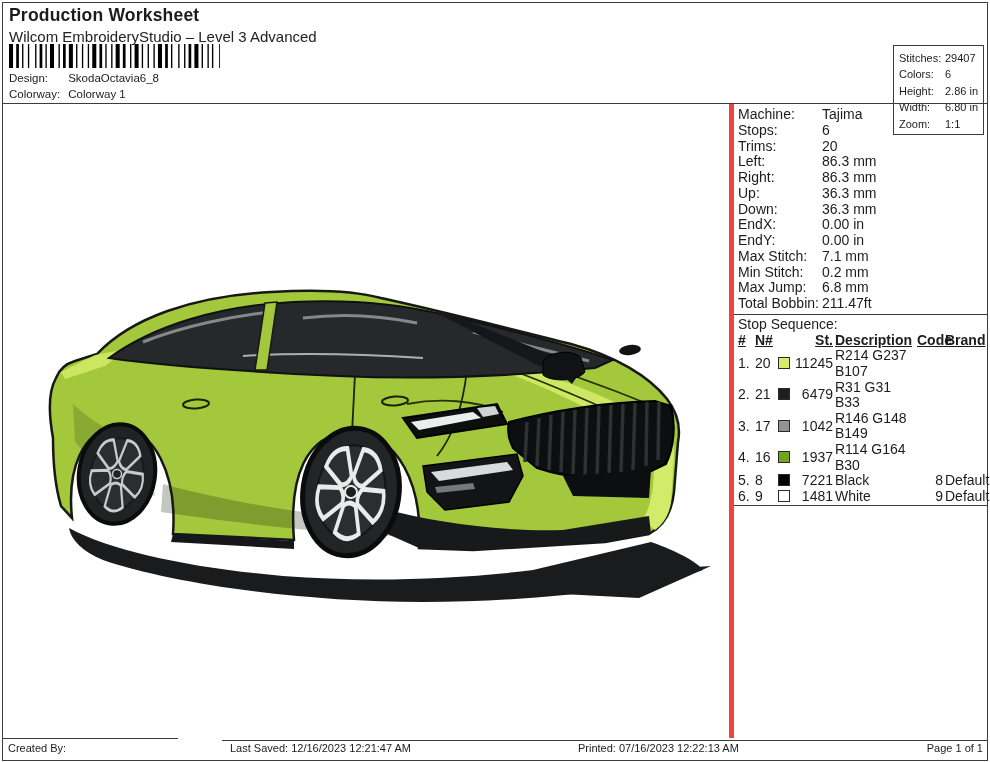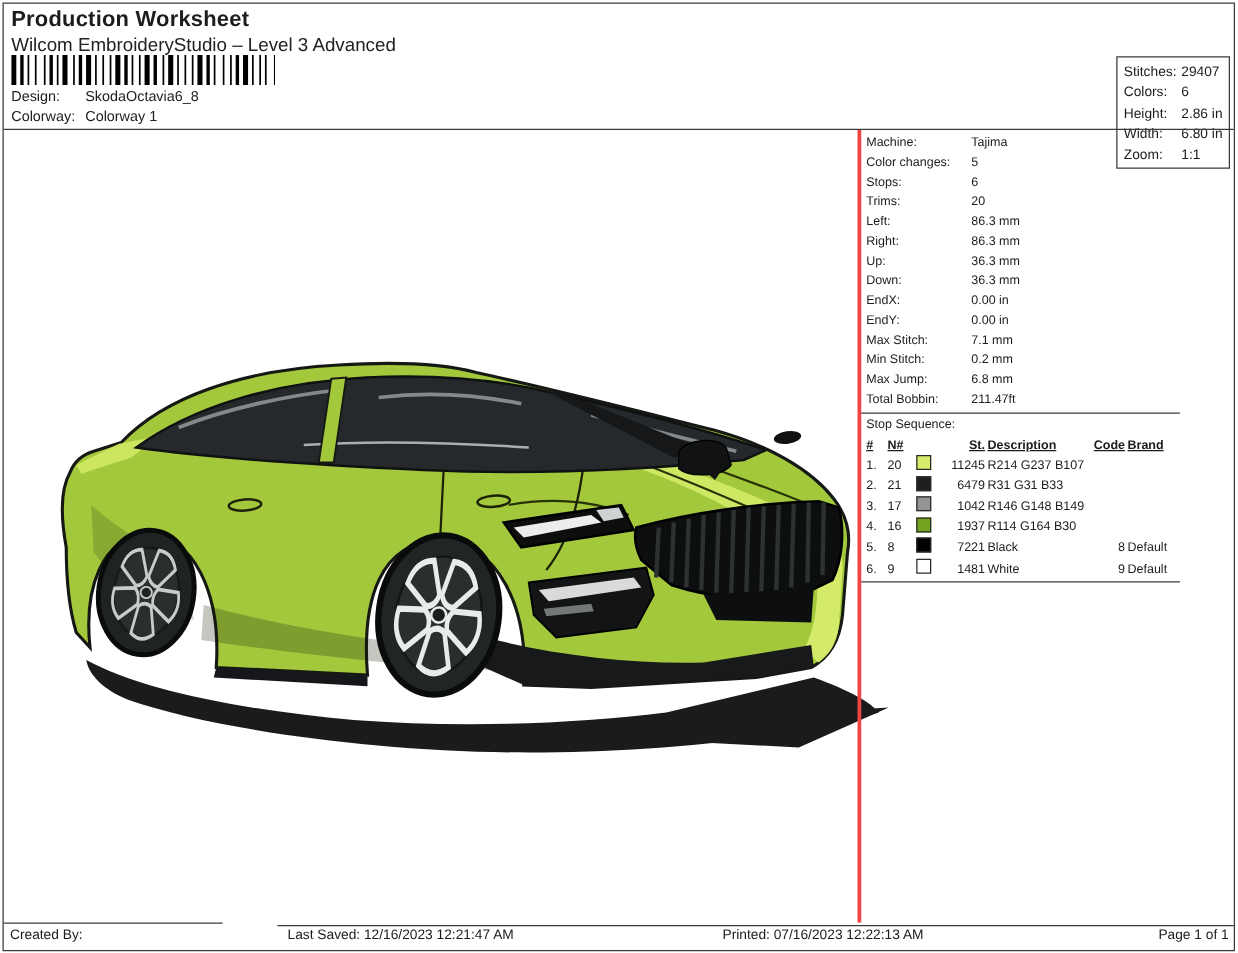--- a/index.html
+++ b/index.html
@@ -19,22 +19,22 @@
   .summary-box{
     position:absolute;left:893px;top:6px;width:91px;height:90px;
     border:1px solid #3c3c3c;padding:4px 0 0 5px;box-sizing:border-box;font-size:11px;margin-top:39px;
   }
   .summary-box .kv-row{display:flex;line-height:16.4px;}
   .summary-box .kv-label{width:46px;}
   .summary-box .kv-value{flex:1;}
 
   
   .panel{
-    position:absolute;left:686px;top:104px;width:258px;height:634px;
-    border-left:3px solid #ef4444;box-sizing:border-box;font-size:10px;
+    position:absolute;left:729px;top:104px;width:258px;height:634px;
+    border-left:5px solid #ef4444;box-sizing:border-box;font-size:14px;
   }
   .machine-rows{padding:3px 3px 0 4px;}
   .machine-rows .kv-row{display:flex;line-height:15.75px;}
   .machine-rows .kv-label{width:84px;}
   .machine-rows .kv-value{flex:1;}
   .panel-divider{border-top:1px solid #3c3c3c;margin:2px 0 0 0;}
   .stop-title{padding:2px 0 2px 4px;line-height:14px;}
   .stop-grid{display:grid;grid-template-columns:15px 21px 15px 38px 1fr 26px 40px;
     column-gap:2px;align-items:center;padding:0 2px 0 4px;line-height:15.6px;}
   .stop-head span{font-weight:700;text-decoration:underline;}
@@ -291,24 +291,20 @@
     </svg>
   </div>
 
   <div class="panel">
     <div id="machine-rows" class="machine-rows">
   <div class="kv-row">
     <span class="kv-label">Machine:</span>
     <span class="kv-value">Tajima</span>
   </div>
 
-  <div class="kv-row">
-    <span class="kv-label">Color changes:</span>
-    <span class="kv-value">5</span>
-  </div>
 
   <div class="kv-row">
     <span class="kv-label">Stops:</span>
     <span class="kv-value">6</span>
   </div>
 
   <div class="kv-row">
     <span class="kv-label">Trims:</span>
     <span class="kv-value">20</span>
   </div>

